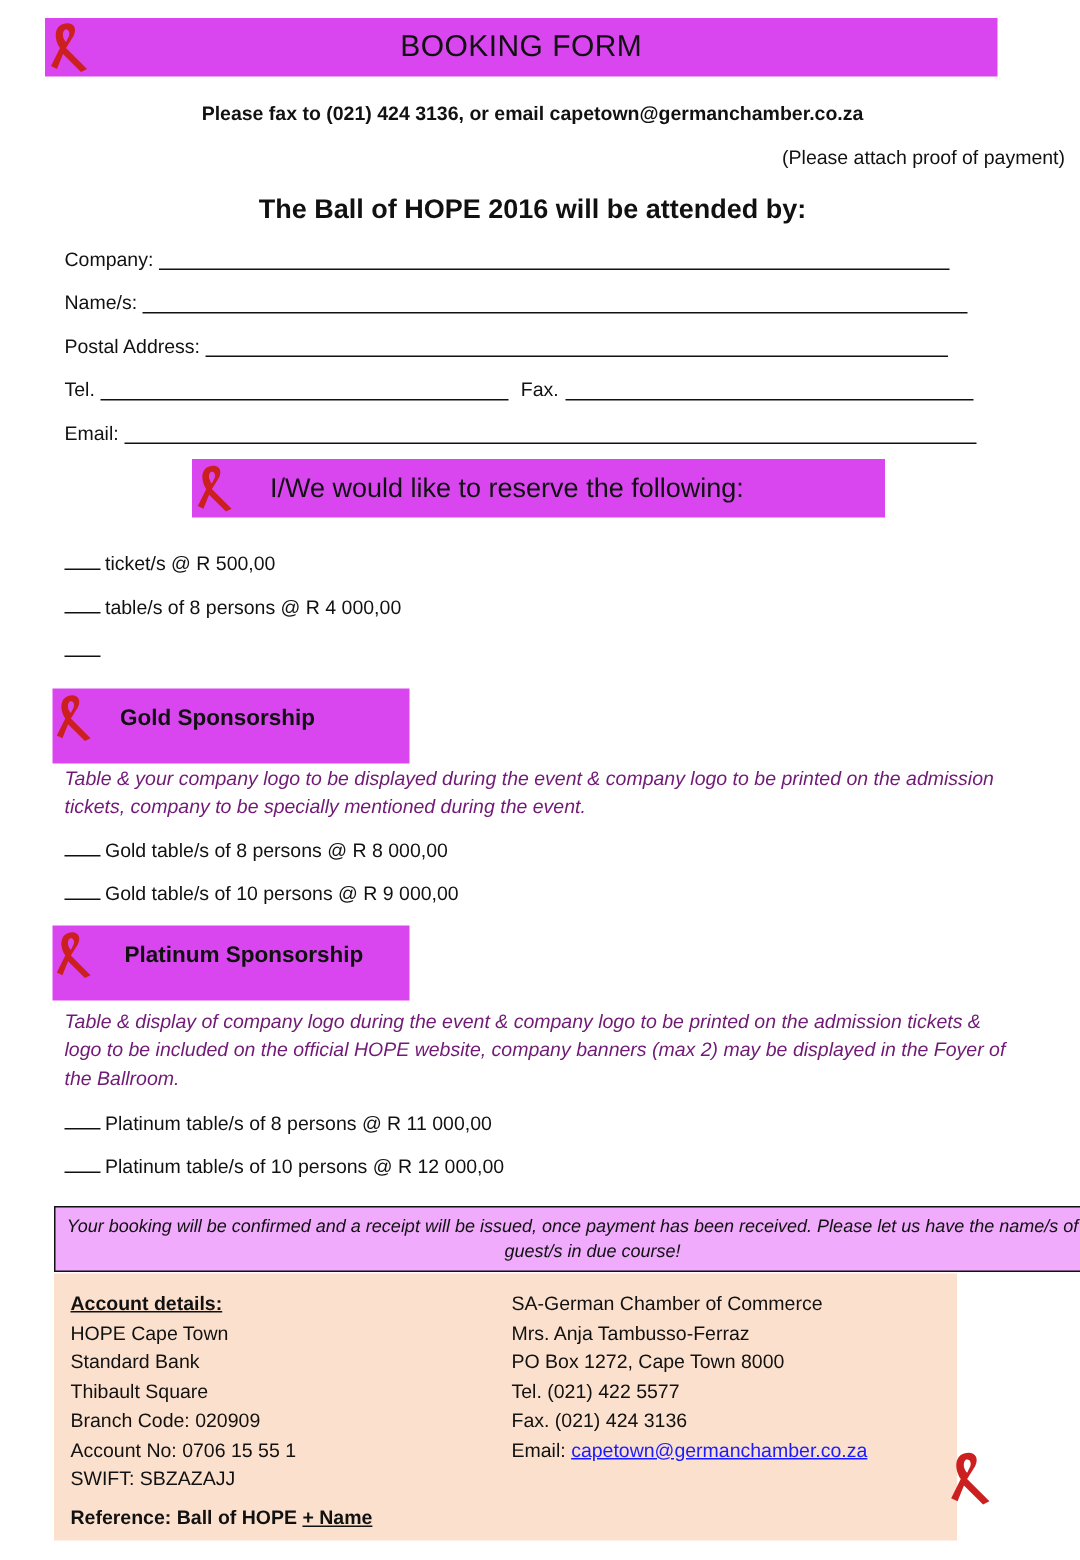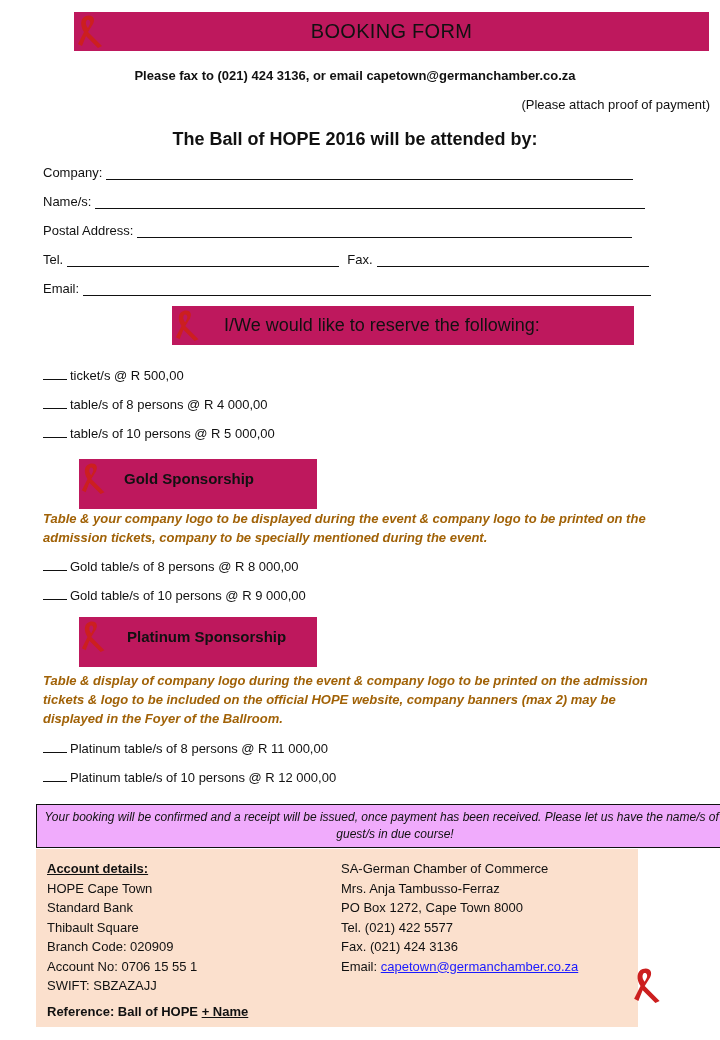--- a/index.html
+++ b/index.html
@@ -1,37 +1,37 @@
 <!DOCTYPE html>
 <html><head>
   <meta charset="utf-8">
   <style>
     html, body { margin: 0; padding: 0; background: #ffffff; }
     body { width: 720px; height: 1040px; position: relative; overflow: hidden;
       font-family: "Liberation Sans", sans-serif; color: #111; }
     .abs { position: absolute; }
-    .banner { background: #be185d; margin-left: 44px; }
+    .banner { background: #d946ef; }
     .ribbon { position: absolute; }
     .title-banner { left: 30px; top: 12px; width: 635px; height: 39px; }
     .title-banner .ribbon { left: 2px; top: 2px; }
     .title-text { position: absolute; left: 0; right: 0; top: 8px; text-align: center; font-size: 20px; letter-spacing: 0.3px; }
     .fax-line { left: 0; width: 710px; top: 68px; text-align: center; font-weight: bold; font-size: 13px; }
     .attach-line { left: 0; width: 710px; top: 97px; text-align: right; font-size: 13px; }
     .attended { left: 0; width: 710px; top: 129px; text-align: center; font-weight: bold; font-size: 18px; }
     .field { left: 43px; font-size: 13px; display: flex; align-items: flex-end; }
     .field .line { border-bottom: 1px solid #111; height: 12px; margin-left: 4px; }
     .reserve-banner { left: 128px; top: 306px; width: 462px; height: 39px; }
     .reserve-banner .ribbon { left: 2px; top: 2px; }
     .reserve-text { position: absolute; left: 52px; top: 9px; font-size: 18px; }
     .item { left: 43px; font-size: 13px; white-space: nowrap; }
     .blank { display: inline-block; width: 24px; border-bottom: 1px solid #111; height: 12px; vertical-align: baseline; margin-right: 3px; }
     .sec-banner { left: 35px; width: 238px; height: 50px; }
     .sec-banner .ribbon { left: 1px; top: 2px; }
     .sec-text { position: absolute; left: 45px; top: 11px; font-weight: bold; font-size: 15px; }
-    .desc { left: 43px; width: 630px; font-style: italic; font-size: 13px; line-height: 19px; color: #a16207; font-weight: bold; }
+    .desc { left: 43px; width: 630px; font-style: italic; font-size: 13px; line-height: 19px; color: #701a75; }
     .notice { left: 36px; top: 804px; width: 718px; height: 44px; border: 1.5px solid #111; box-sizing: border-box;
       font-style: italic; font-size: 12px; text-align: center; line-height: 17px; padding-top: 4px; background: #f0abfc; }
     .details { left: 36px; top: 849px; width: 602px; height: 178px; background: #fbe0cd; }
     .col { position: absolute; top: 10px; font-size: 13px; line-height: 19.5px; }
     .col .hdr { font-weight: bold; text-decoration: underline; }
     .acct { left: 11px; }
     .contact { left: 305px; }
     .ref { position: absolute; left: 11px; top: 155px; font-size: 13px; font-weight: bold; }
     .ref u { text-decoration: underline; }
     .link { color: #1a1aff; text-decoration: underline; cursor: pointer; }
@@ -76,21 +76,21 @@
 
 <div class="abs banner reserve-banner">
   <svg class="ribbon" width="30" height="36" viewBox="0 0 32 36">
     <path d="M10 2 C16 0,20 4,17 10 L12 18 L26 32 L22 34 L10 22 L6 32 L2 30 L8 18 C4 12,4 4,10 2 Z M11 6 C9 8,10 12,12 14 L14 10 C15 7,13 5,11 6 Z" fill="#cc1f1f"></path>
   </svg>
   <div class="reserve-text">I/We would like to reserve the following:</div>
 </div>
 
 <div class="abs item" style="top:367px;"><span class="blank"></span><span>ticket/s @ R 500,00</span></div>
 <div class="abs item" style="top:396px;"><span class="blank"></span><span>table/s of 8 persons @ R 4 000,00</span></div>
-<div class="abs item" style="top:425px;"><span class="blank"></span><span>table/s of 10 persons @ R 5 000,00</span></div>
+<div class="abs item" style="top:425px;"><span class="blank"></span></div>
 
 <div class="abs banner sec-banner" style="top:459px;">
   <svg class="ribbon" width="30" height="36" viewBox="0 0 32 36">
     <path d="M10 2 C16 0,20 4,17 10 L12 18 L26 32 L22 34 L10 22 L6 32 L2 30 L8 18 C4 12,4 4,10 2 Z M11 6 C9 8,10 12,12 14 L14 10 C15 7,13 5,11 6 Z" fill="#cc1f1f"></path>
   </svg>
   <div class="sec-text">Gold Sponsorship</div>
 </div>
 <div class="abs desc" style="top:509px;">Table &amp; your company logo to be displayed during the event &amp; company logo to be printed on the admission tickets, company to be specially mentioned during the event.</div>
 <div class="abs item" style="top:558px;"><span class="blank"></span><span>Gold table/s of 8 persons @ R 8 000,00</span></div>
 <div class="abs item" style="top:587px;"><span class="blank"></span><span>Gold table/s of 10 persons @ R 9 000,00</span></div>

